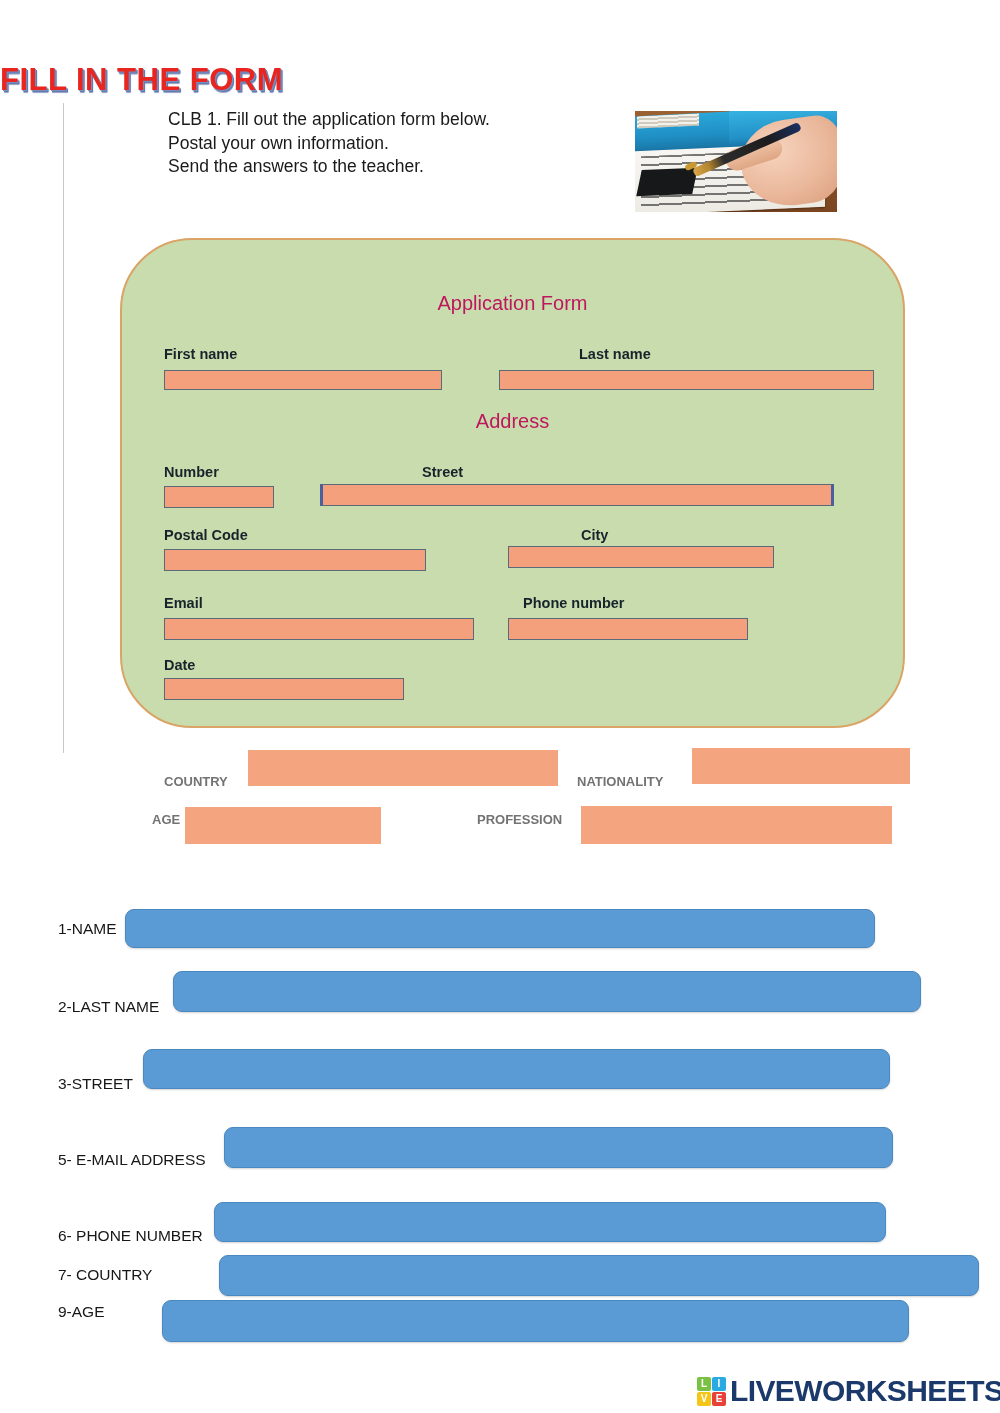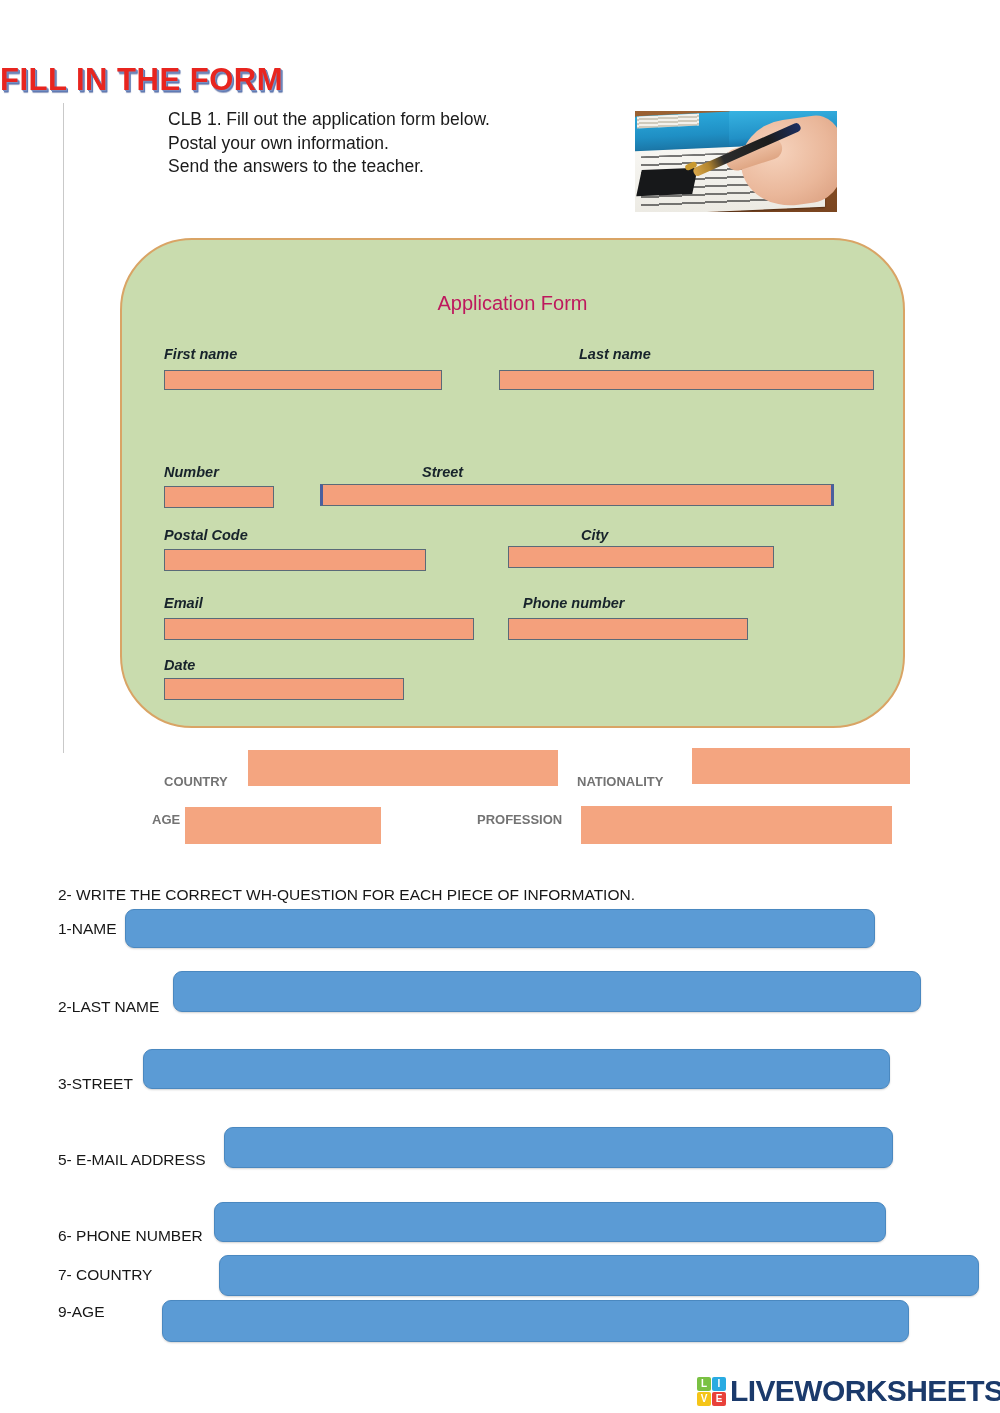--- a/index.html
+++ b/index.html
@@ -157,21 +157,20 @@
   }
   .card-title.app   { top: 52px; }
   .card-title.addr  { top: 170px; }
 
   .fld-label {
     position: absolute;
     font-size: 14.5px;
     font-weight: bold;
     color: #17232b;
     white-space: nowrap;
-    font-style: italic;
   }
   .fld-box {
     position: absolute;
     background: #f4a07c;
     border: 1px solid #5a6a78;
     box-sizing: border-box;
   }
   .fld-box.street-style {
     border-left: 3px solid #4a5f9e;
     border-right: 3px solid #4a5f9e;
@@ -278,20 +277,21 @@
     <div class="hand"></div>
     <div class="finger"></div>
     <div class="pen"></div>
     <div class="pentip"></div>
     <div class="frame"></div>
   </div>
 
   <div class="green-card">
 
     <div class="card-title app">Application Form</div>
+    <div class="card-title addr">Address</div>
 
     <div class="fld-label" style="left:42px; top:106px;">First name</div>
     <div class="fld-box" style="left:42px; top:130px; width:278px; height:20px;"></div>
 
     <div class="fld-label" style="left:457px; top:106px;">Last name</div>
     <div class="fld-box" style="left:377px; top:130px; width:375px; height:20px;"></div>
 
     <div class="fld-label" style="left:42px; top:224px;">Number</div>
     <div class="fld-box" style="left:42px; top:246px; width:110px; height:22px;"></div>
 
@@ -319,21 +319,20 @@
 
   <div class="flat-box" style="left:692px; top:748px; width:218px; height:36px;"></div>
   <div class="flat-label" style="left:577px; top:774px;">NATIONALITY</div>
 
   <div class="flat-box" style="left:185px; top:807px; width:196px; height:37px;"></div>
   <div class="flat-label" style="left:152px; top:812px;">AGE</div>
 
   <div class="flat-box" style="left:581px; top:806px; width:311px; height:38px;"></div>
   <div class="flat-label" style="left:477px; top:812px;">PROFESSION</div>
 
-  <div class="section2-heading">2- WRITE THE CORRECT WH-QUESTION FOR EACH PIECE OF INFORMATION.</div>
 
   <div class="q-box" style="left:125px; top:909px; width:750px; height:39px;"></div>
   <div class="q-label" style="left:58px; top:920px;">1-NAME</div>
 
   <div class="q-box" style="left:173px; top:971px; width:748px; height:41px;"></div>
   <div class="q-label" style="left:58px; top:998px;">2-LAST NAME</div>
 
   <div class="q-box" style="left:143px; top:1049px; width:747px; height:40px;"></div>
   <div class="q-label" style="left:58px; top:1075px;">3-STREET</div>
 

